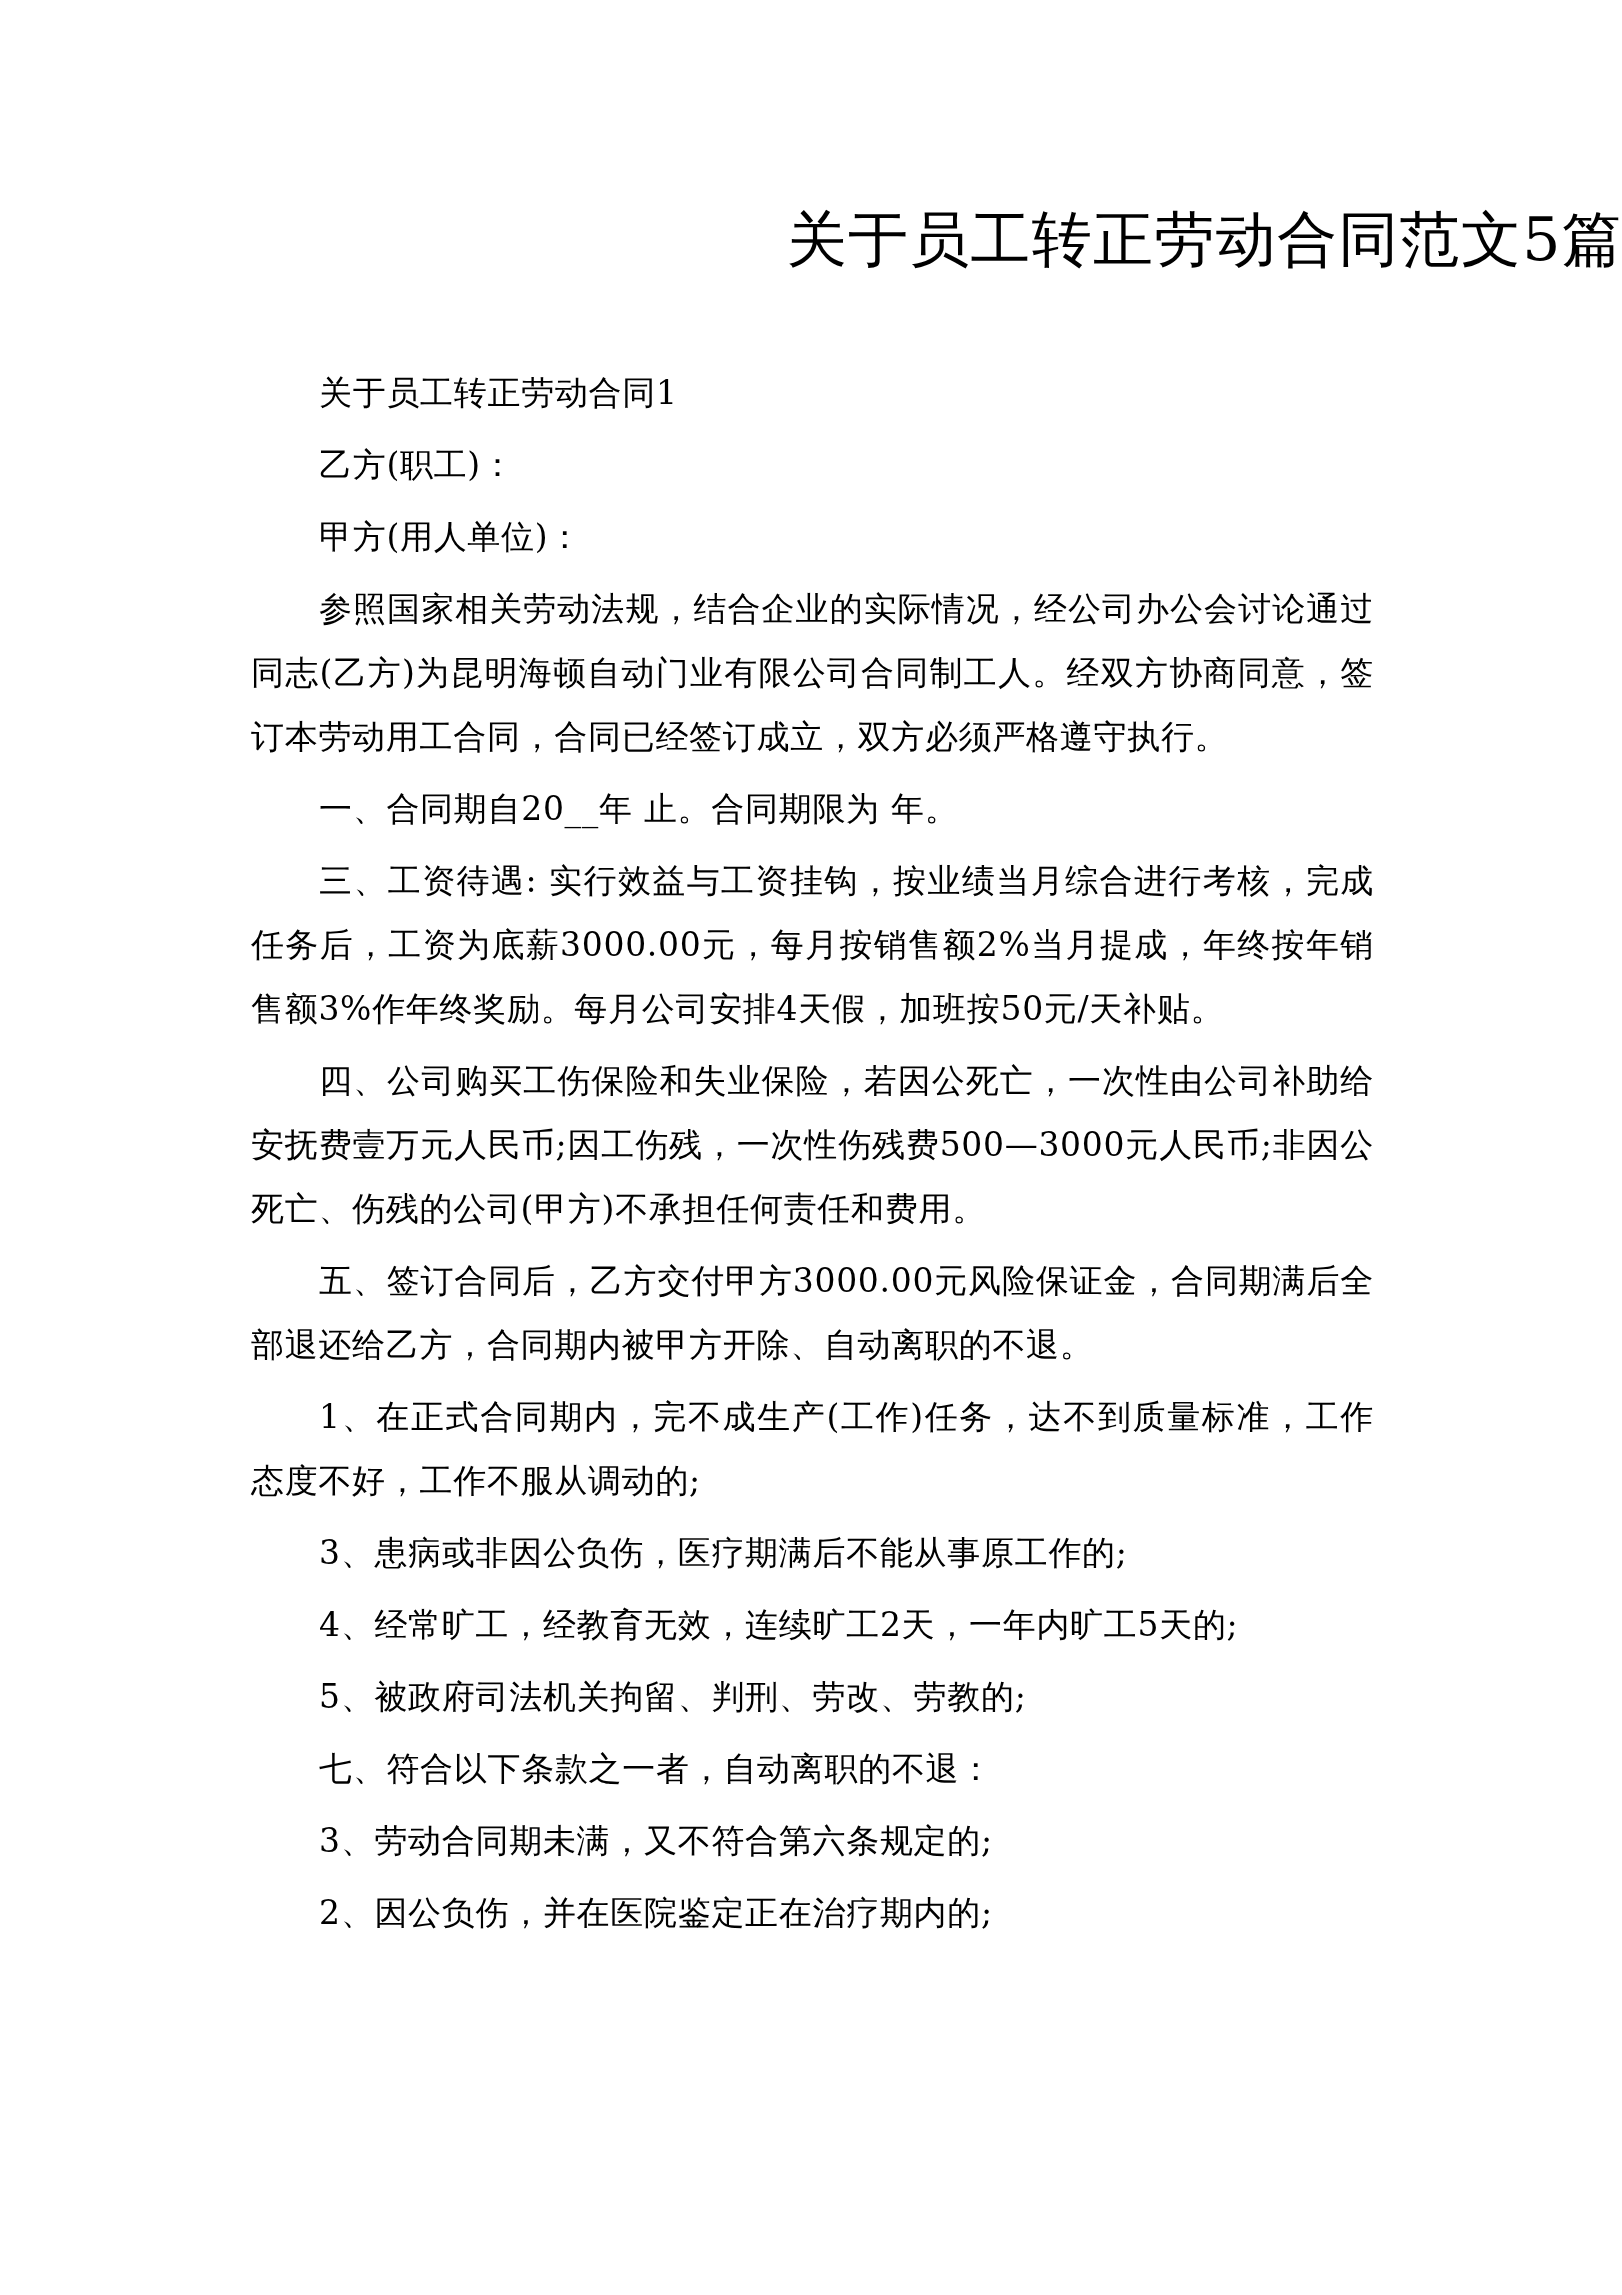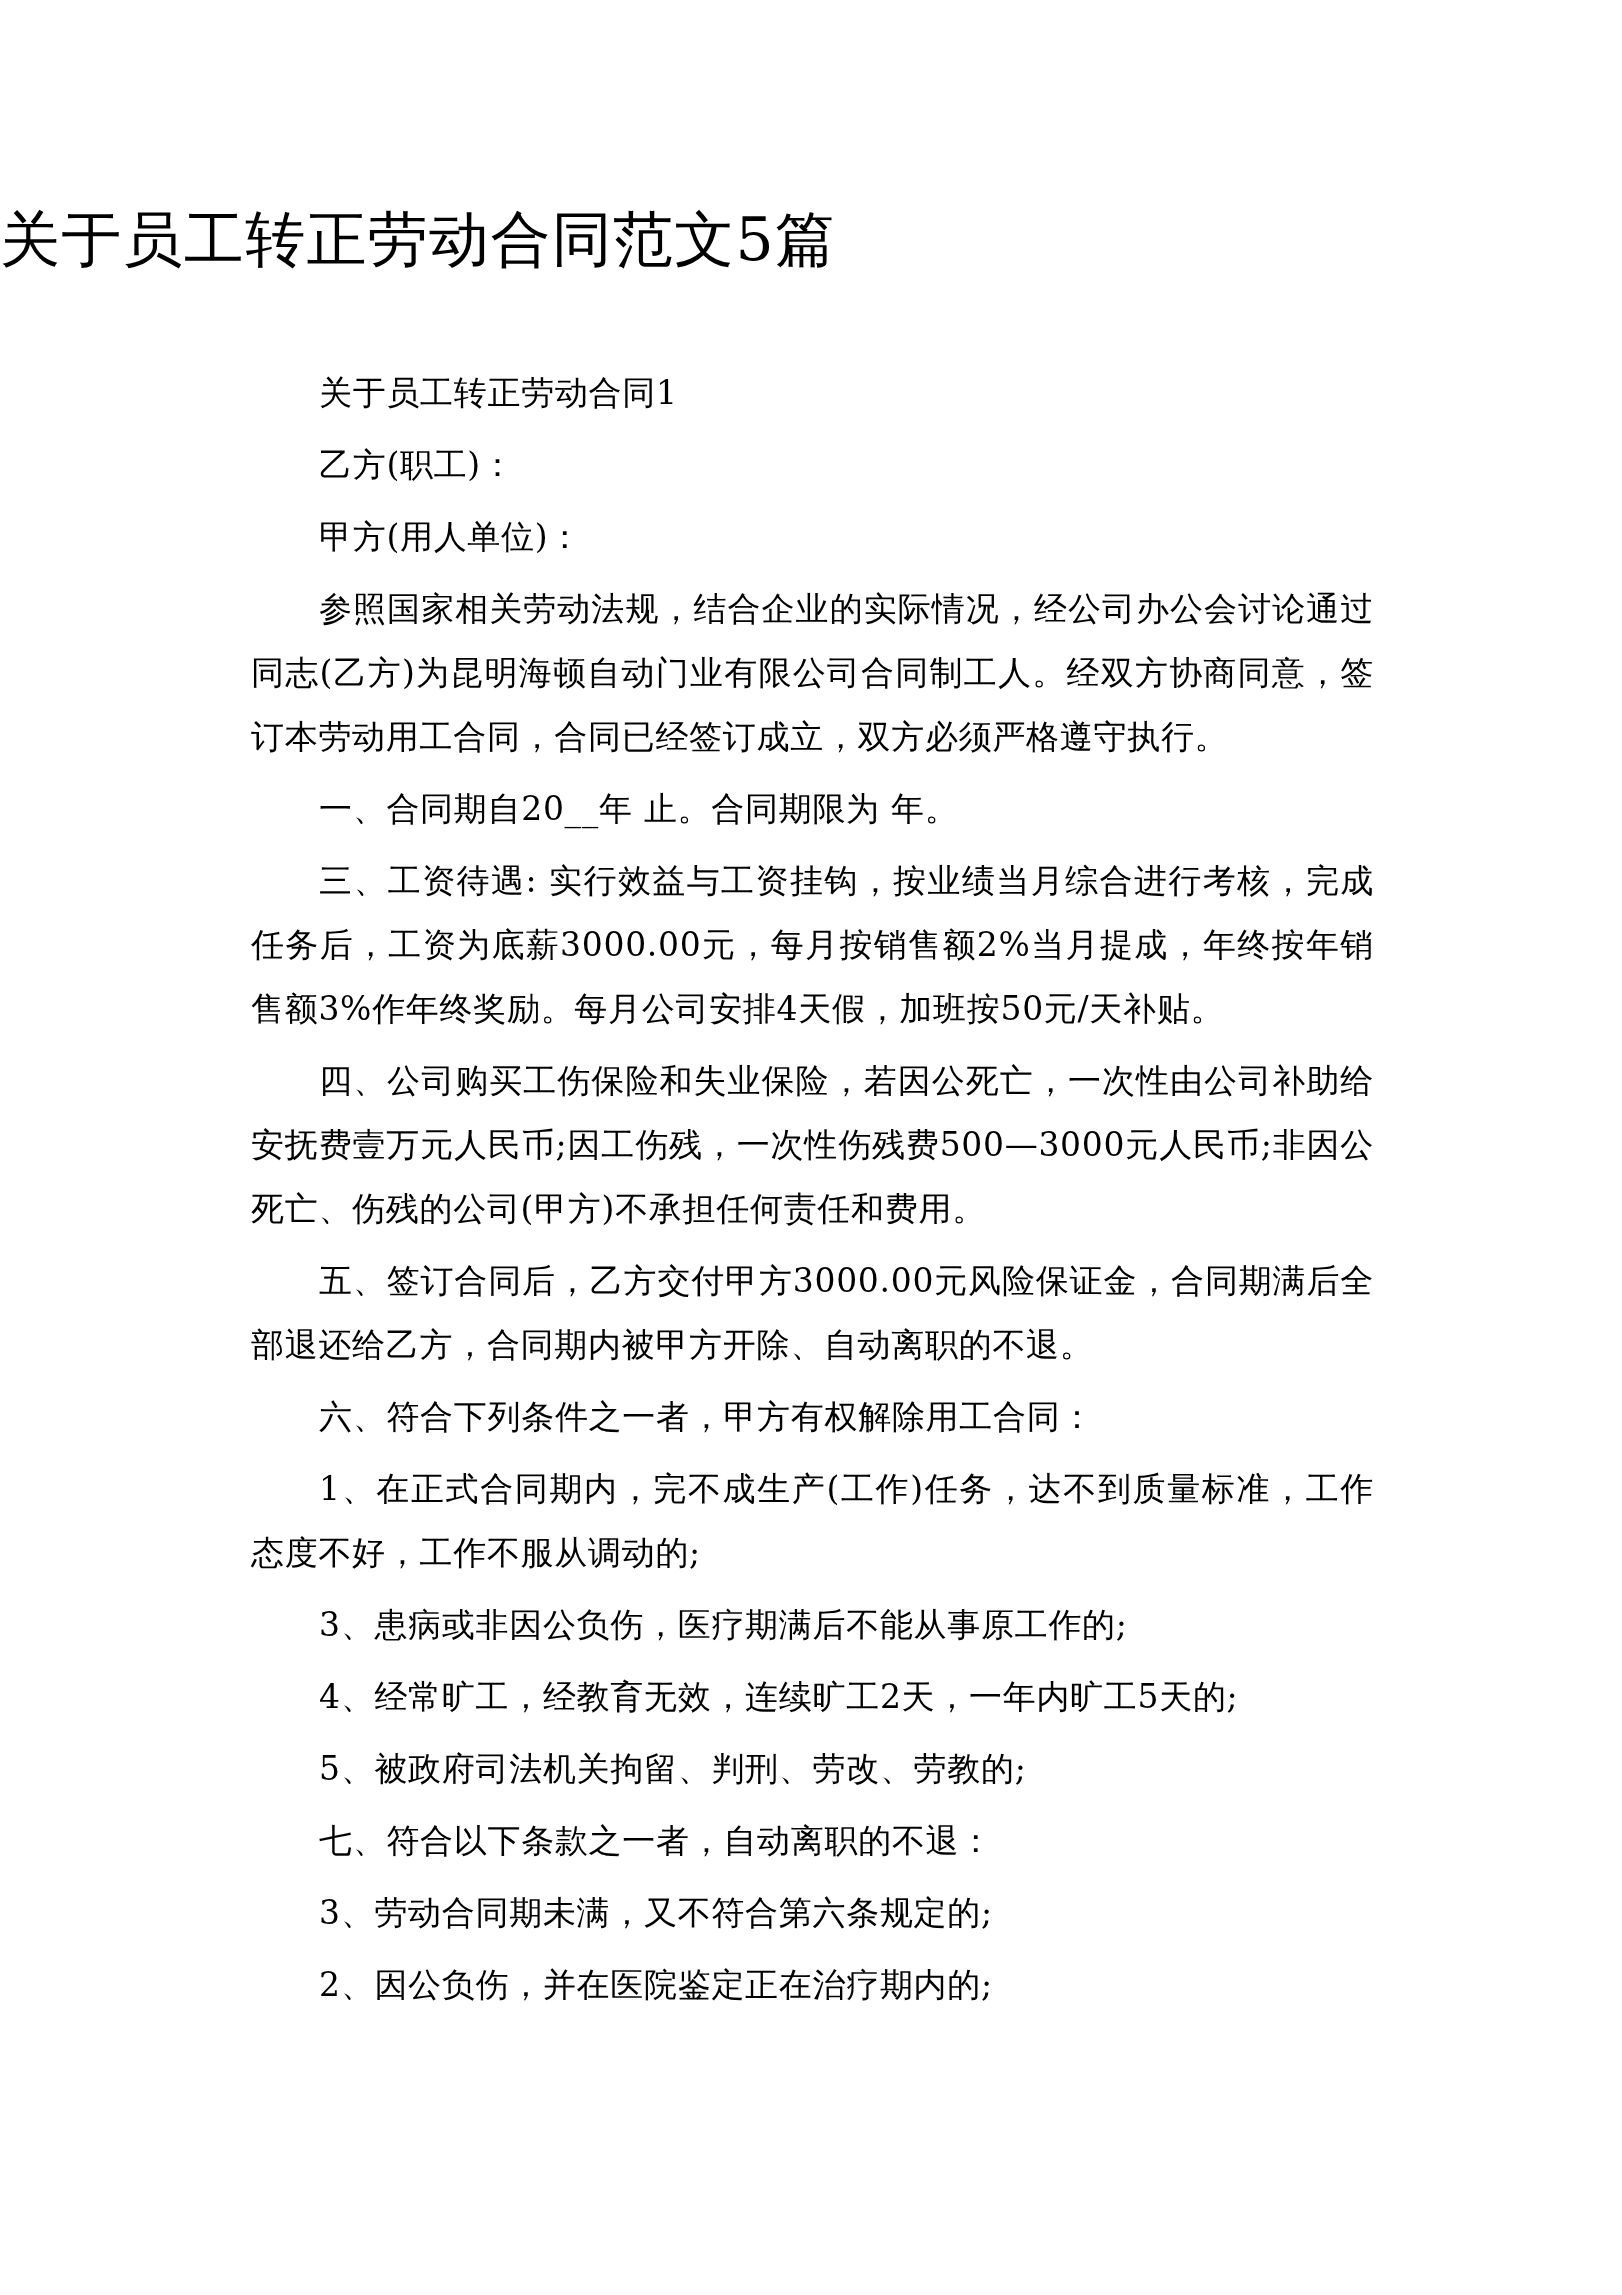--- a/index.html
+++ b/index.html
@@ -21,21 +21,21 @@
       top: 0;
       width: 1623px;
       height: 2295px;
       background: #ffffff;
     }
     .doc-title {
       position: absolute;
       left: 0;
       top: 193px;
       width: 1623px;
-      text-align: left;
+      text-align: right;
       font-size: 60px;
       line-height: 92px;
       letter-spacing: 1.3px;
       font-weight: normal;
       margin: 0;
     }
     .body-text {
       position: absolute;
       left: 243px;
       top: 353px;
@@ -59,21 +59,20 @@
 
   <div class="body-text">
     <p class="para">关于员工转正劳动合同1</p>
     <p class="para">乙方(职工)：</p>
     <p class="para">甲方(用人单位)：</p>
     <p class="para">参照国家相关劳动法规，结合企业的实际情况，经公司办公会讨论通过 同志(乙方)为昆明海顿自动门业有限公司合同制工人。经双方协商同意，签订本劳动用工合同，合同已经签订成立，双方必须严格遵守执行。</p>
     <p class="para">一、合同期自20__年 止。合同期限为 年。</p>
     <p class="para">三、工资待遇: 实行效益与工资挂钩，按业绩当月综合进行考核，完成任务后，工资为底薪3000.00元，每月按销售额2%当月提成，年终按年销售额3%作年终奖励。每月公司安排4天假，加班按50元/天补贴。</p>
     <p class="para">四、公司购买工伤保险和失业保险，若因公死亡，一次性由公司补助给安抚费壹万元人民币;因工伤残，一次性伤残费500—3000元人民币;非因公死亡、伤残的公司(甲方)不承担任何责任和费用。</p>
     <p class="para">五、签订合同后，乙方交付甲方3000.00元风险保证金，合同期满后全部退还给乙方，合同期内被甲方开除、自动离职的不退。</p>
-    <p class="para">六、符合下列条件之一者，甲方有权解除用工合同：</p>
     <p class="para">1、在正式合同期内，完不成生产(工作)任务，达不到质量标准，工作态度不好，工作不服从调动的;</p>
     <p class="para">3、患病或非因公负伤，医疗期满后不能从事原工作的;</p>
     <p class="para">4、经常旷工，经教育无效，连续旷工2天，一年内旷工5天的;</p>
     <p class="para">5、被政府司法机关拘留、判刑、劳改、劳教的;</p>
     <p class="para">七、符合以下条款之一者，自动离职的不退：</p>
     <p class="para">3、劳动合同期未满，又不符合第六条规定的;</p>
     <p class="para">2、因公负伤，并在医院鉴定正在治疗期内的;</p>
   </div>
 </div>
 

